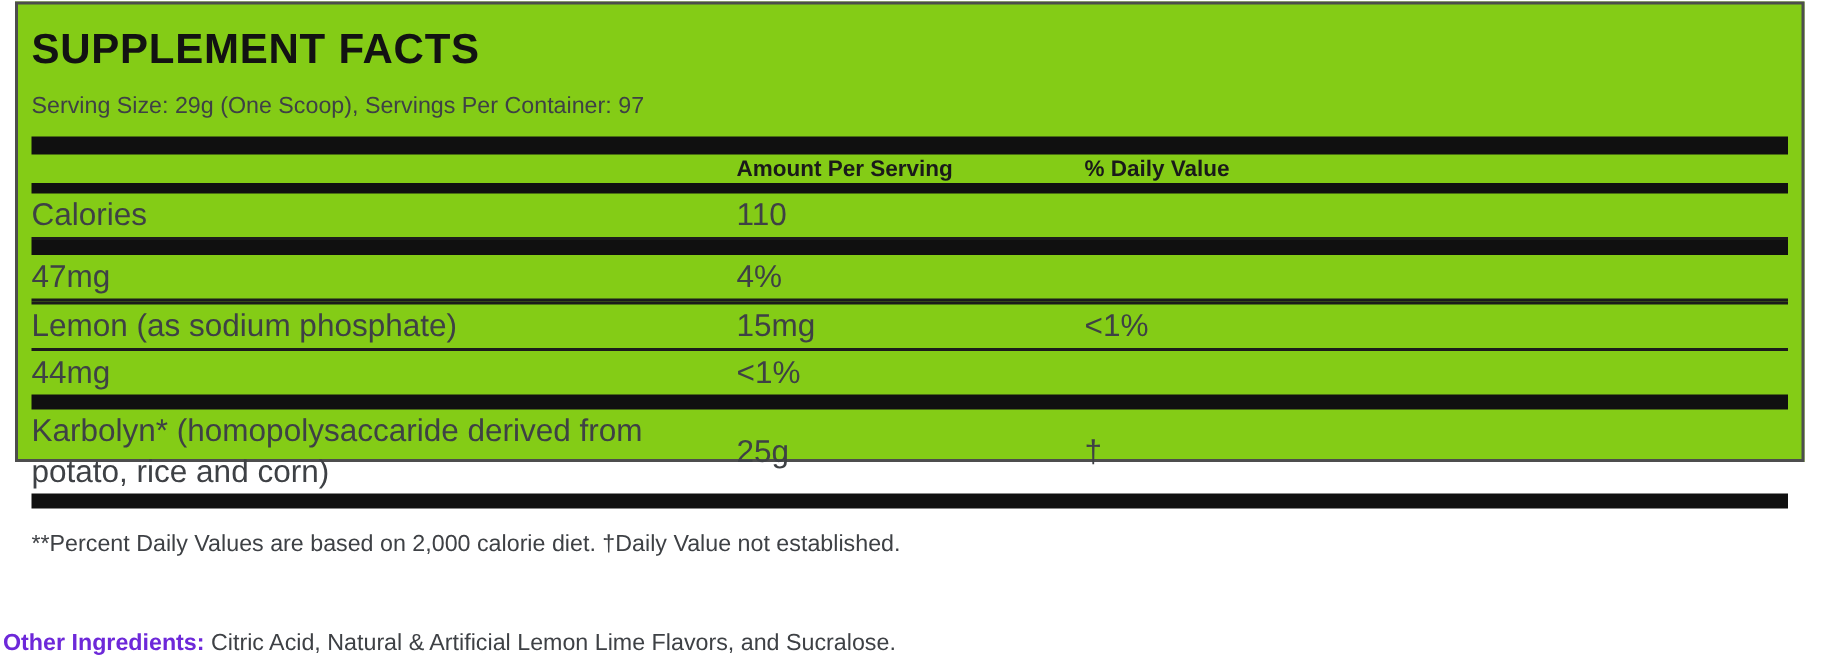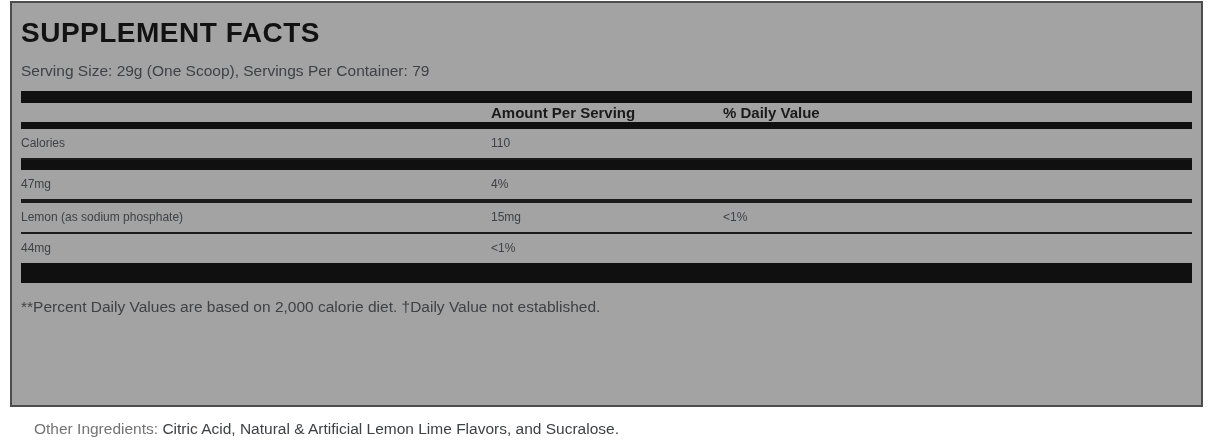--- a/index.html
+++ b/index.html
@@ -10,24 +10,24 @@
     height: 448px;
     font-family: "Liberation Sans", sans-serif;
     position: relative;
     overflow: hidden;
   }
   .label-box {
     position: absolute;
     left: 10px;
     top: 1px;
     width: 1193px;
-    height: 406px;
+    height: 307px;
     border: 2px solid #4d4d4d;
     box-sizing: border-box;
-    background: #a3a3a3;
+    background: #84cc16;
     padding: 0 9px;
   }
   .sf-title {
     margin-top: 15px;
     font-size: 28px;
     font-weight: bold;
     letter-spacing: 0.5px;
     color: #121212;
     line-height: 1.1;
   }
@@ -50,51 +50,50 @@
   .sf-header-row {
     min-height: 19px;
     line-height: 19px;
     font-size: 15px;
     font-weight: bold;
     color: #1a1a1a;
     padding: 0;
   }
   .sf-row {
     min-height: 26px;
-    font-size: 12px;
+    font-size: 21px;
     color: #3e4145;
     padding: 1px 0;
   }
   .cell-name   { padding-right: 2px; }
   .footnote {
     font-size: 15.5px;
     color: #3e4145;
     padding: 14px 0 0 0;
     line-height: 1.3;
   }
   .other-ingredients {
     position: absolute;
     left: 2px;
     top: 420px;
     font-size: 15.5px;
     color: #3e4145;
     line-height: 1.2;
   }
   .other-ingredients .oi-label {
-    font-weight: normal;
-    color: #737373;
-    margin-left: 32px;
+    font-weight: bold;
+    color: #6d28d9;
   }
 </style>
 </head>
 <body>
 
 <div class="label-box">
   <div class="sf-title">SUPPLEMENT FACTS</div>
-  <div class="serving-line">Serving Size: 29g (One Scoop), Servings Per Container: 79</div>
+  <div class="serving-line">Serving Size: 29g (One Scoop), Servings Per Container: 97</div>
 
   <div class="bar-thick-top"></div>
 
   <div class="sf-header-row">
     <div class="cell-name"></div>
     <div class="cell-amount">Amount Per Serving</div>
     <div class="cell-dv">% Daily Value</div>
   </div>
 
   <div class="bar-medium"></div>
@@ -117,20 +116,25 @@
     <div class="cell-name">Lemon (as sodium phosphate)</div>
     <div class="cell-amount">15mg</div>
     <div class="cell-dv">&lt;1%</div>
   </div>
 <div class="sep-thin"></div>
   <div class="sf-row">
     <div class="cell-amount">44mg</div>
     <div class="cell-dv">&lt;1%</div>
   </div>
 <div class="bar-thick"></div>
+  <div class="sf-row">
+    <div class="cell-name">Karbolyn* (homopolysaccaride derived from potato, rice and corn)</div>
+    <div class="cell-amount">25g</div>
+    <div class="cell-dv">†</div>
+  </div>
 <div class="bar-thick"></div>
     </div>
 
   <div class="footnote">**Percent Daily Values are based on 2,000 calorie diet. †Daily Value not established.</div>
 </div>
 
 <div class="other-ingredients">
   <span class="oi-label">Other Ingredients:</span><span> Citric Acid, Natural &amp; Artificial Lemon Lime Flavors, and Sucralose.</span>
 </div>
 

